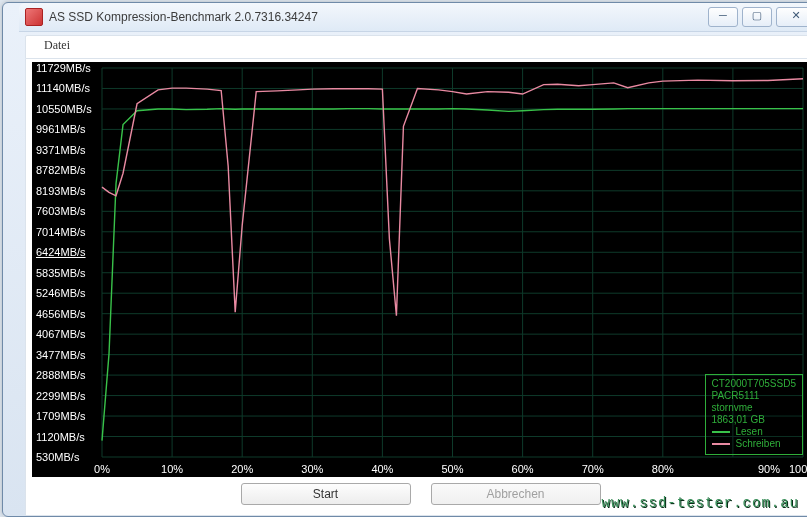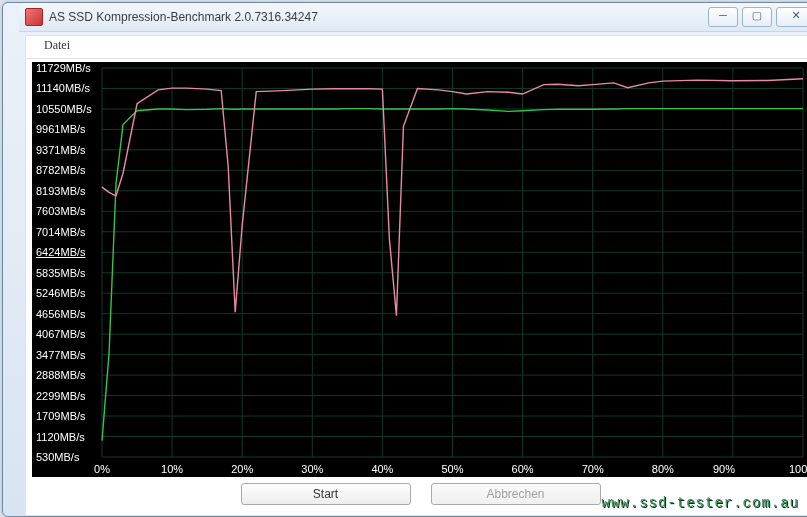--- a/index.html
+++ b/index.html
@@ -193,20 +193,34 @@
             <line y1="6" y2="395" x1="420.5" x2="420.5"></line>
             <line y1="6" y2="395" x1="490.59999999999997" x2="490.59999999999997"></line>
             <line y1="6" y2="395" x1="560.7" x2="560.7"></line>
             <line y1="6" y2="395" x1="630.8000000000001" x2="630.8000000000001"></line>
             <line y1="6" y2="395" x1="700.9" x2="700.9"></line>
             <line y1="6" y2="395" x1="771" x2="771"></line>
           </g>
           <path d="M70 378.67443521743013 L77.01 291.8363246718457 L84.02 121.63362800250023 L91.03 62.58371283150282 L105.05000000000001 48.689615144209306 L126.08 46.95285293329762 L140.10000000000002 46.95285293329762 L154.12 47.647557817662275 L175.14999999999998 47.30020537547995 L189.17000000000002 46.605500491115286 L196.18 46.95285293329762 L203.19 47.30020537547995 L210.20000000000002 46.95285293329762 L224.22 46.95285293329762 L245.25 46.95285293329762 L266.28000000000003 46.95285293329762 L280.29999999999995 46.95285293329762 L301.33000000000004 46.95285293329762 L315.35 46.605500491115286 L336.38 46.605500491115286 L350.40000000000003 46.95285293329762 L357.40999999999997 46.95285293329762 L364.42 46.95285293329762 L371.43 46.95285293329762 L385.45 46.95285293329762 L406.47999999999996 46.95285293329762 L420.5 46.605500491115286 L434.52000000000004 46.95285293329762 L455.55 47.99491025984465 L476.58 49.38432002857397 L490.59999999999997 48.689615144209306 L511.63 47.647557817662275 L525.6500000000001 47.30020537547995 L546.6800000000001 47.30020537547995 L560.7 47.30020537547995 L581.73 46.95285293329762 L595.75 46.605500491115286 L616.78 46.605500491115286 L630.8000000000001 46.605500491115286 L665.85 46.605500491115286 L700.9 46.605500491115286 L735.9499999999999 46.605500491115286 L771 46.605500491115286 " stroke="#39c24a" fill="none" stroke-width="1.4"></path>
           <path d="M70 125.10715242432362 L77.01 130.31743905705866 L84.02 133.79096347888208 L91.03 111.21305473703009 L105.05000000000001 41.74256630056255 L126.08 27.84846861326903 L140.10000000000002 26.111706402357342 L154.12 26.111706402357342 L175.14999999999998 27.153763728904373 L189.17000000000002 28.543173497633735 L196.18 104.26600589338334 L203.19 250.1540316099652 L210.20000000000002 163.31592106438075 L224.22 29.58523082418072 L245.25 28.89052593981606 L266.28000000000003 27.84846861326903 L280.29999999999995 27.153763728904373 L301.33000000000004 26.806411286722042 L315.35 26.806411286722042 L336.38 26.806411286722042 L350.40000000000003 27.153763728904373 L357.40999999999997 177.21001875167426 L364.42 253.62755603178857 L371.43 64.32047504241451 L385.45 26.459058844539673 L406.47999999999996 27.84846861326903 L420.5 29.58523082418072 L434.52000000000004 32.016697919457116 L455.55 29.58523082418072 L476.58 30.279935708545423 L490.59999999999997 32.016697919457116 L511.63 22.63818198053396 L525.6500000000001 22.290829538351634 L546.6800000000001 23.680239307080992 L560.7 22.63818198053396 L581.73 20.901419769622272 L595.75 25.76435396017501 L616.78 20.901419769622272 L630.8000000000001 19.164657558710584 L665.85 18.122600232163595 L700.9 18.817305116528253 L735.9499999999999 18.469952674345926 L771 16.733190463434234 " stroke="#e98aa2" fill="none" stroke-width="1.4"></path>
         </svg>
+      <div class="legend">
+        <div>CT2000T705SSD5</div>
+        <div>PACR5111</div>
+        <div>stornvme</div>
+        <div>1863,01 GB</div>
+        <div class="row">
+            <span class="swatch" style="border-color:#39c24a"></span>
+            <span>Lesen</span>
+          </div>
+        <div class="row">
+            <span class="swatch" style="border-color:#e98aa2"></span>
+            <span>Schreiben</span>
+          </div>
+      </div>
     <div class="ytick" style="top: 395px;">530MB/s</div>
         <div class="ytick" style="top: 374.506px;">1120MB/s</div>
         <div class="ytick" style="top: 354.047px;">1709MB/s</div>
         <div class="ytick" style="top: 333.553px;">2299MB/s</div>
         <div class="ytick" style="top: 313.094px;">2888MB/s</div>
         <div class="ytick" style="top: 292.635px;">3477MB/s</div>
         <div class="ytick" style="top: 272.141px;">4067MB/s</div>
         <div class="ytick" style="top: 251.682px;">4656MB/s</div>
         <div class="ytick" style="top: 231.189px;">5246MB/s</div>
         <div class="ytick" style="top: 210.73px;">5835MB/s</div>
@@ -222,21 +236,21 @@
         <div class="ytick" style="top: 6px; text-align: right;">11729MB/s</div>
         <div class="xtick" style="left: 70px;">0%</div>
         <div class="xtick" style="left: 140.1px;">10%</div>
         <div class="xtick" style="left: 210.2px;">20%</div>
         <div class="xtick" style="left: 280.3px;">30%</div>
         <div class="xtick" style="left: 350.4px;">40%</div>
         <div class="xtick" style="left: 420.5px;">50%</div>
         <div class="xtick" style="left: 490.6px;">60%</div>
         <div class="xtick" style="left: 560.7px;">70%</div>
         <div class="xtick" style="left: 630.8px;">80%</div>
-        <div class="xtick" style="left: 692px; text-align: center;">90%</div>
+        <div class="xtick" style="left: 737px; text-align: center;">90%</div>
         <div class="xtick" style="left: 771px;">100%</div>
       </div>
     <div class="buttonbar">
       <button class="btn">Start</button>
       <button class="btn" disabled="">Abbrechen</button>
     </div>
   </div>
 </div>
 
 <div class="watermark">www.ssd-tester.com.au</div>

